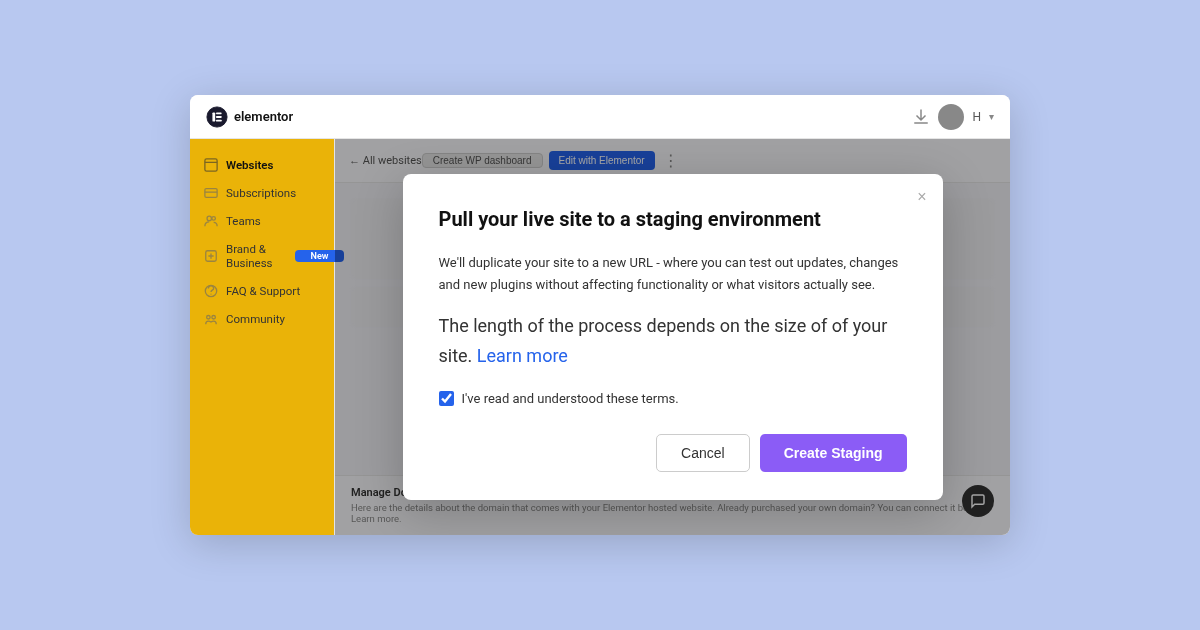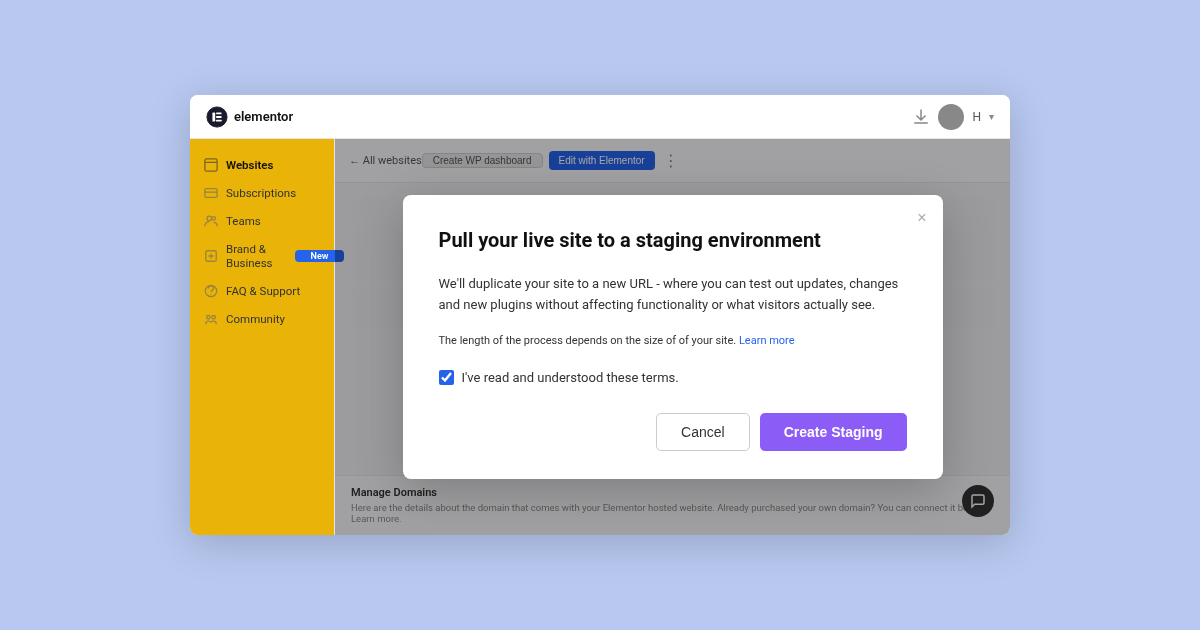--- a/index.html
+++ b/index.html
@@ -273,21 +273,21 @@
     }
 
     .modal-body-text {
       font-size: 13px;
       color: #333;
       line-height: 1.65;
       margin-bottom: 16px;
     }
 
     .modal-note {
-      font-size: 11px;
+      font-size: 18px;
       color: #333;
       line-height: 1.65;
       margin-bottom: 20px;
     }
 
     .learn-more-link {
       color: #2563eb;
       text-decoration: none;
       cursor: pointer;
     }

